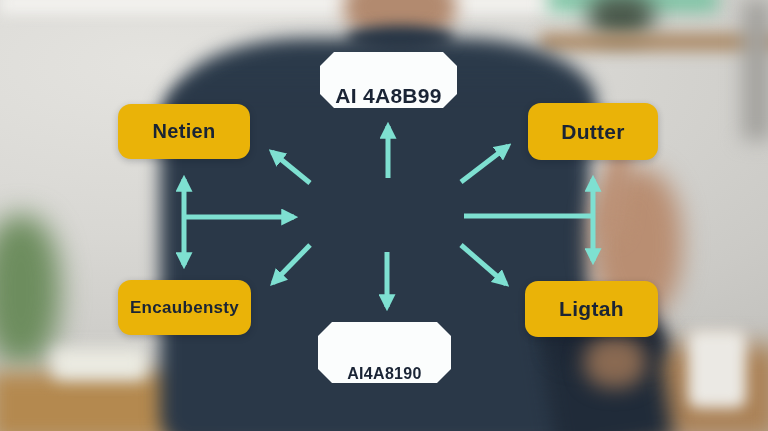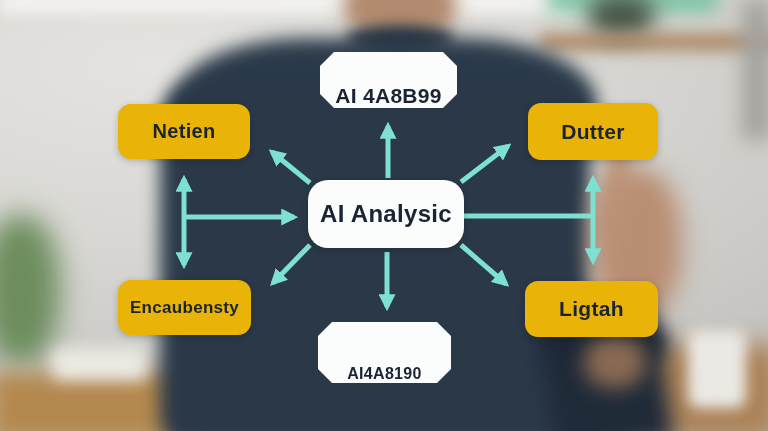--- a/index.html
+++ b/index.html
@@ -102,23 +102,20 @@
   </div>
 
   <div class="node teal n-netien">
     <span>Netien</span>
   </div>
 
   <div class="node teal n-dutter">
     <span>Dutter</span>
   </div>
 
-  <div class="node white n-center">
-    <span>AI Analysic</span>
-  </div>
 
   <div class="node teal n-ligtah">
     <span>Ligtah</span>
   </div>
 
   <div class="node teal n-enc">
     <span>Encaubensty</span>
   </div>
 
   <div class="node white octo n-bottom">

